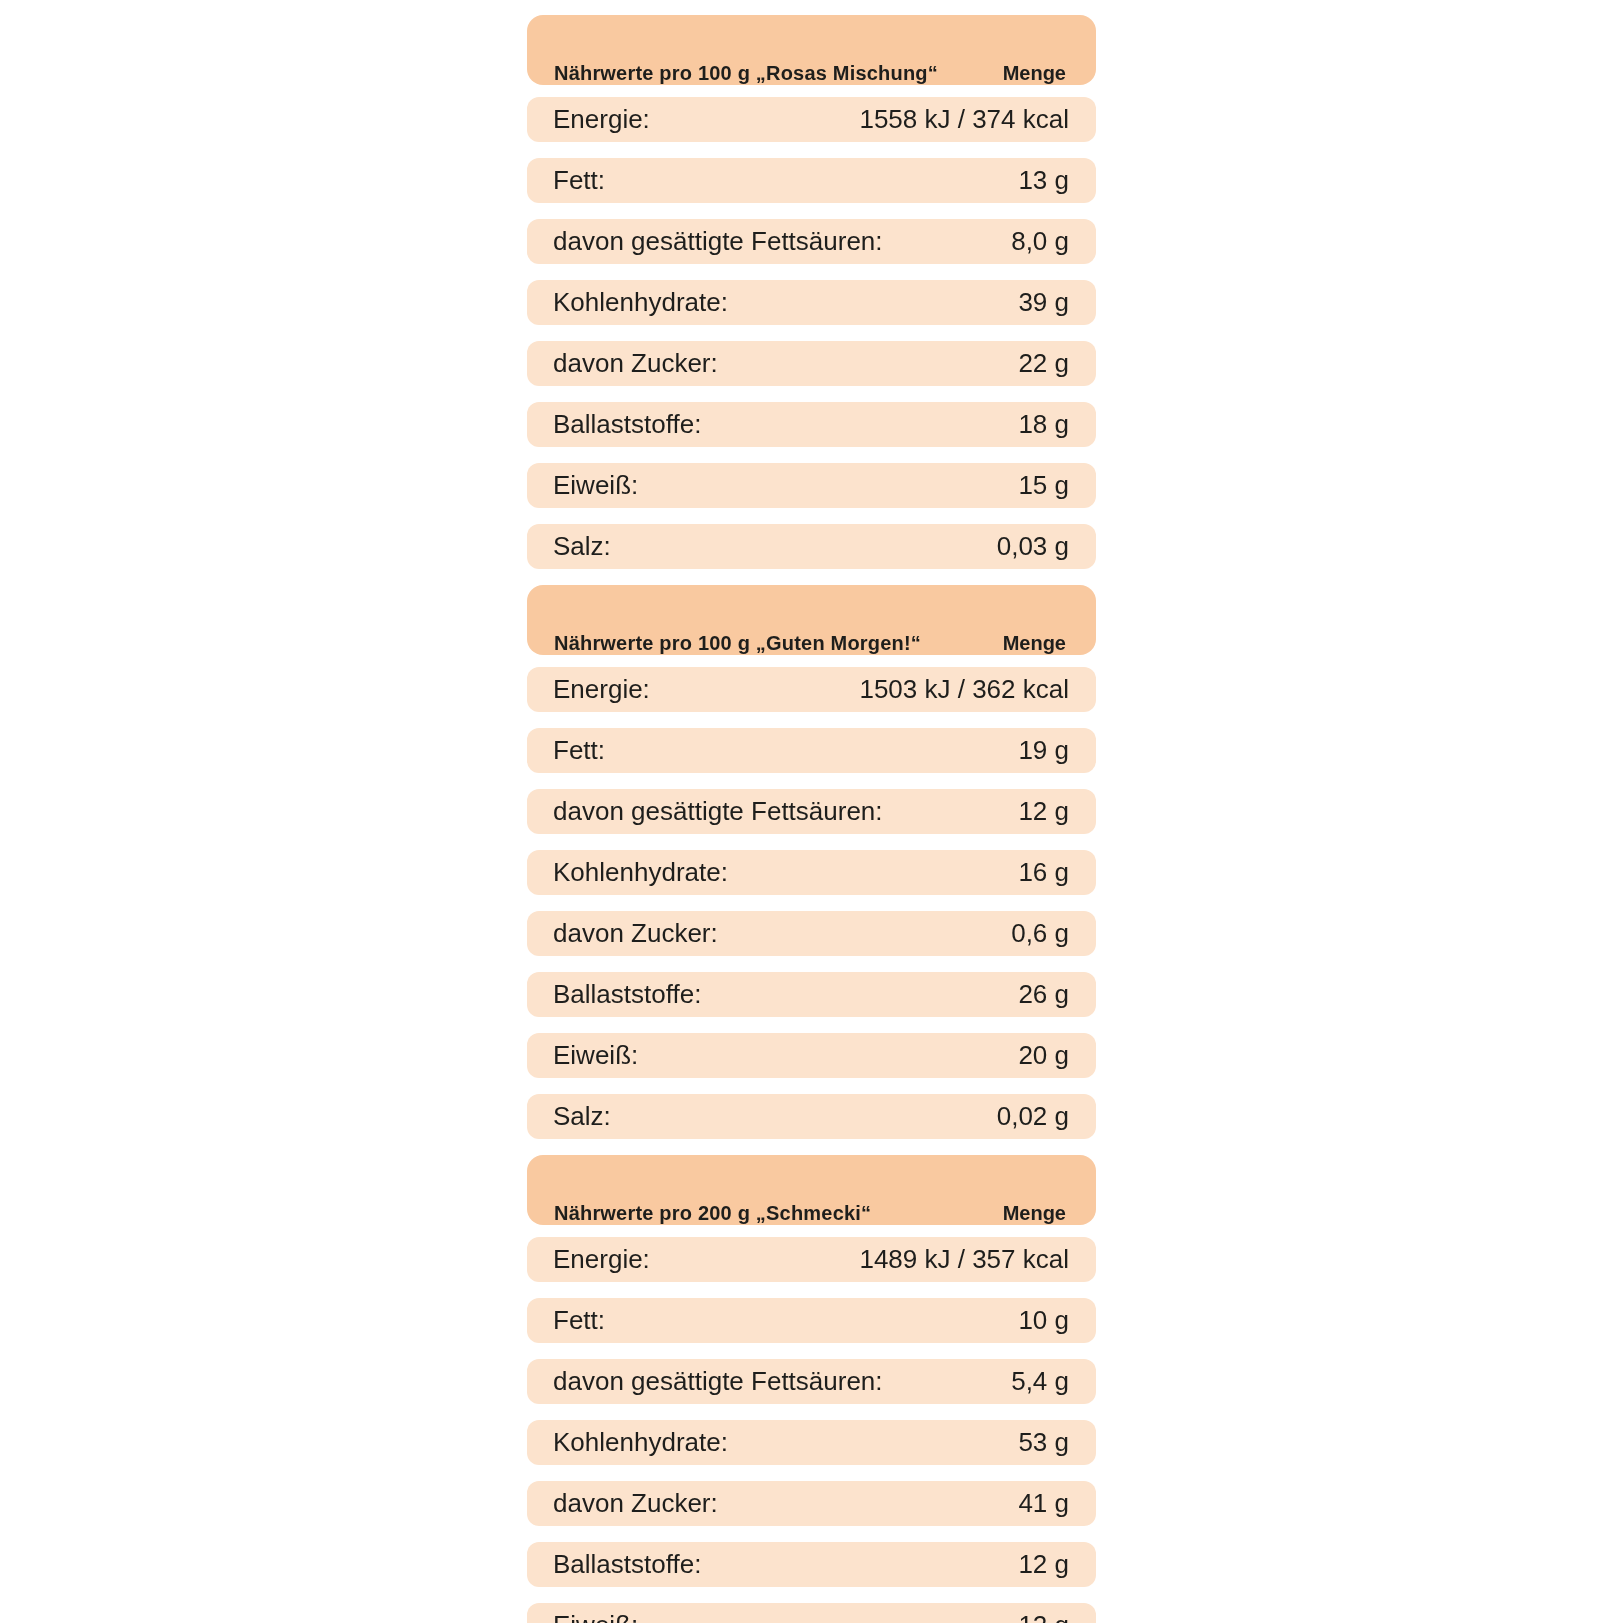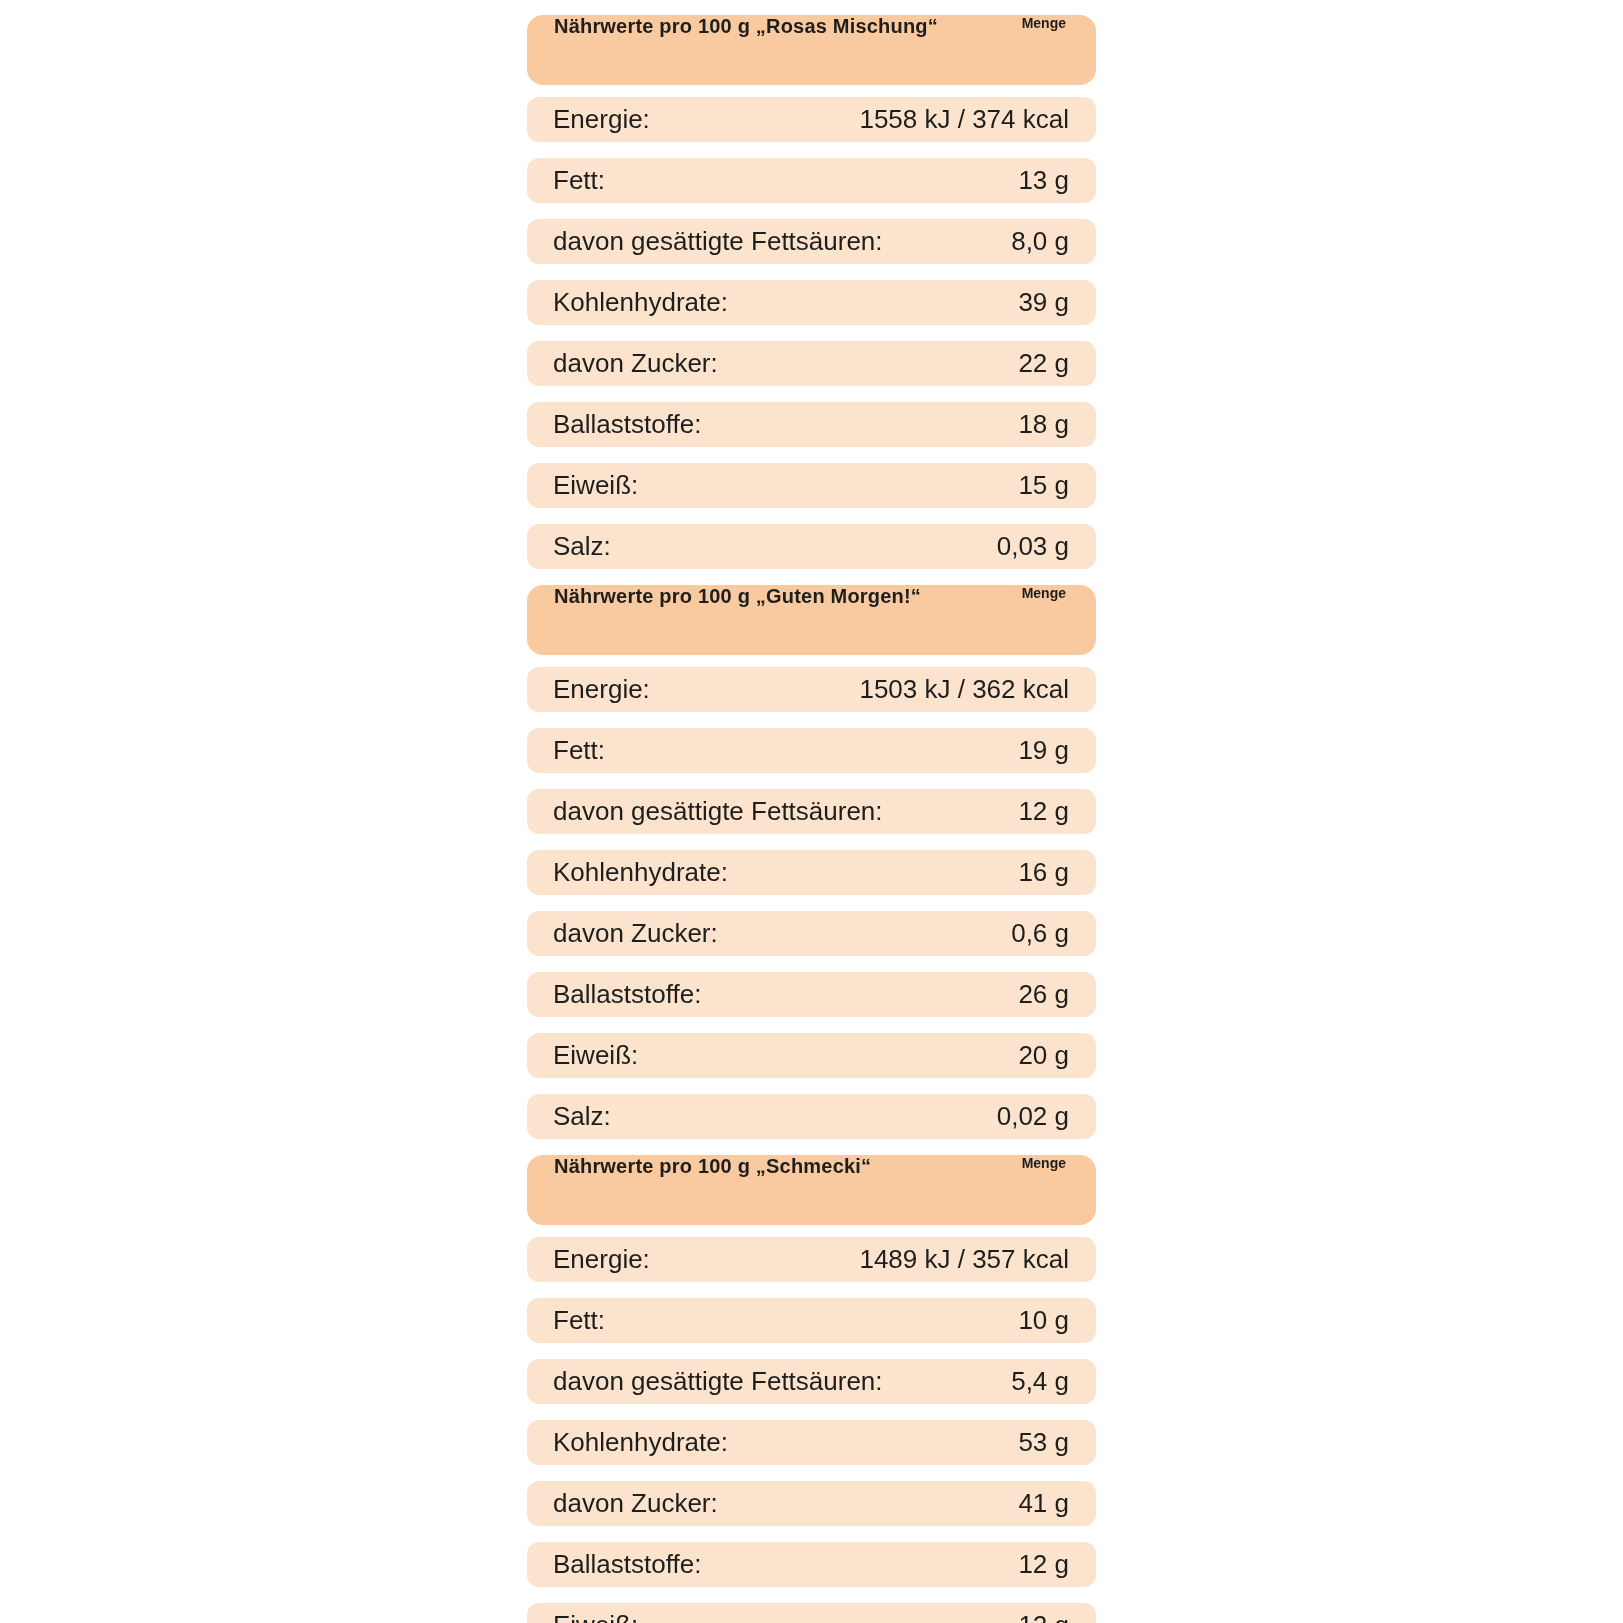--- a/index.html
+++ b/index.html
@@ -17,35 +17,35 @@
     left: 527px;
     top: 15px;
     width: 569px;
   }
   .ntable { margin-bottom: 5px; }
   .thead {
     height: 70px;
     background: #f9c9a0;
     border-radius: 16px;
     display: flex;
-    align-items: flex-start;
+    align-items: flex-end;
     justify-content: space-between;
     padding: 0 30px 0 27px;
     box-sizing: border-box;
     margin-bottom: 12px;
   }
   .thead .title {
     font-weight: bold;
     font-size: 20px;
     letter-spacing: 0.2px;
     white-space: nowrap;
   }
   .thead .menge {
     font-weight: bold;
-    font-size: 14px;
+    font-size: 20px;
     white-space: nowrap;
   }
   .trow {
     height: 45px;
     background: #fce3cd;
     border-radius: 12px;
     display: flex;
     align-items: center;
     justify-content: space-between;
     padding: 0 27px 0 26px;
@@ -140,21 +140,21 @@
       <span class="val">20 g</span>
     </div>
     <div class="trow">
       <span class="lbl">Salz:</span>
       <span class="val">0,02 g</span>
     </div>
   </div>
 
   <div class="ntable">
     <div class="thead">
-      <span class="title">Nährwerte pro 100 g „Schmecki“</span>
+      <span class="title">Nährwerte pro 200 g „Schmecki“</span>
       <span class="menge">Menge</span>
     </div>
     <div class="trow">
       <span class="lbl">Energie:</span>
       <span class="val">1489 kJ / 357 kcal</span>
     </div>
     <div class="trow">
       <span class="lbl">Fett:</span>
       <span class="val">10 g</span>
     </div>

